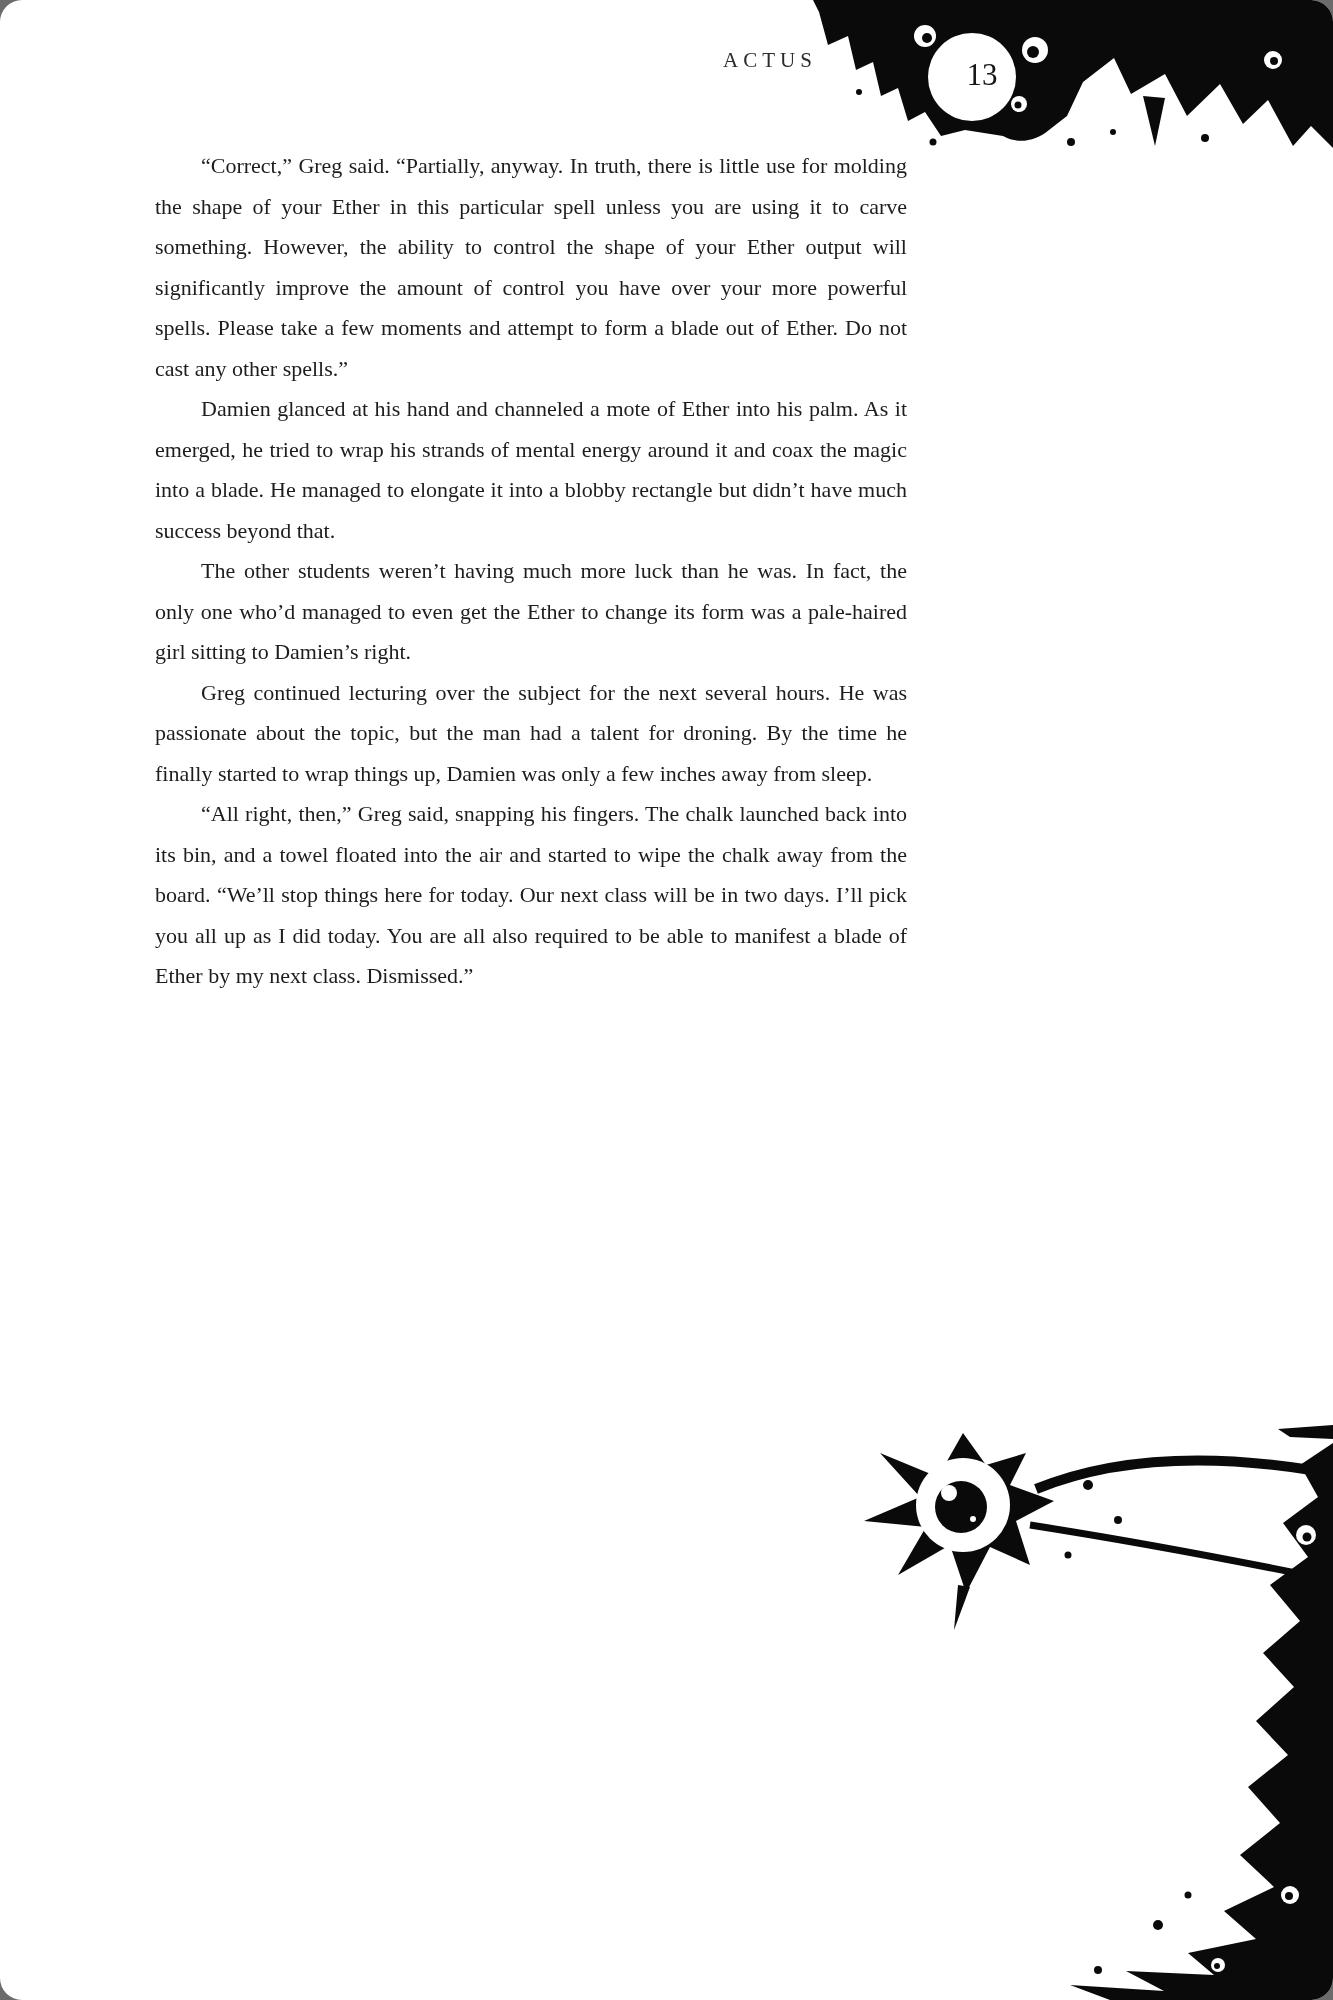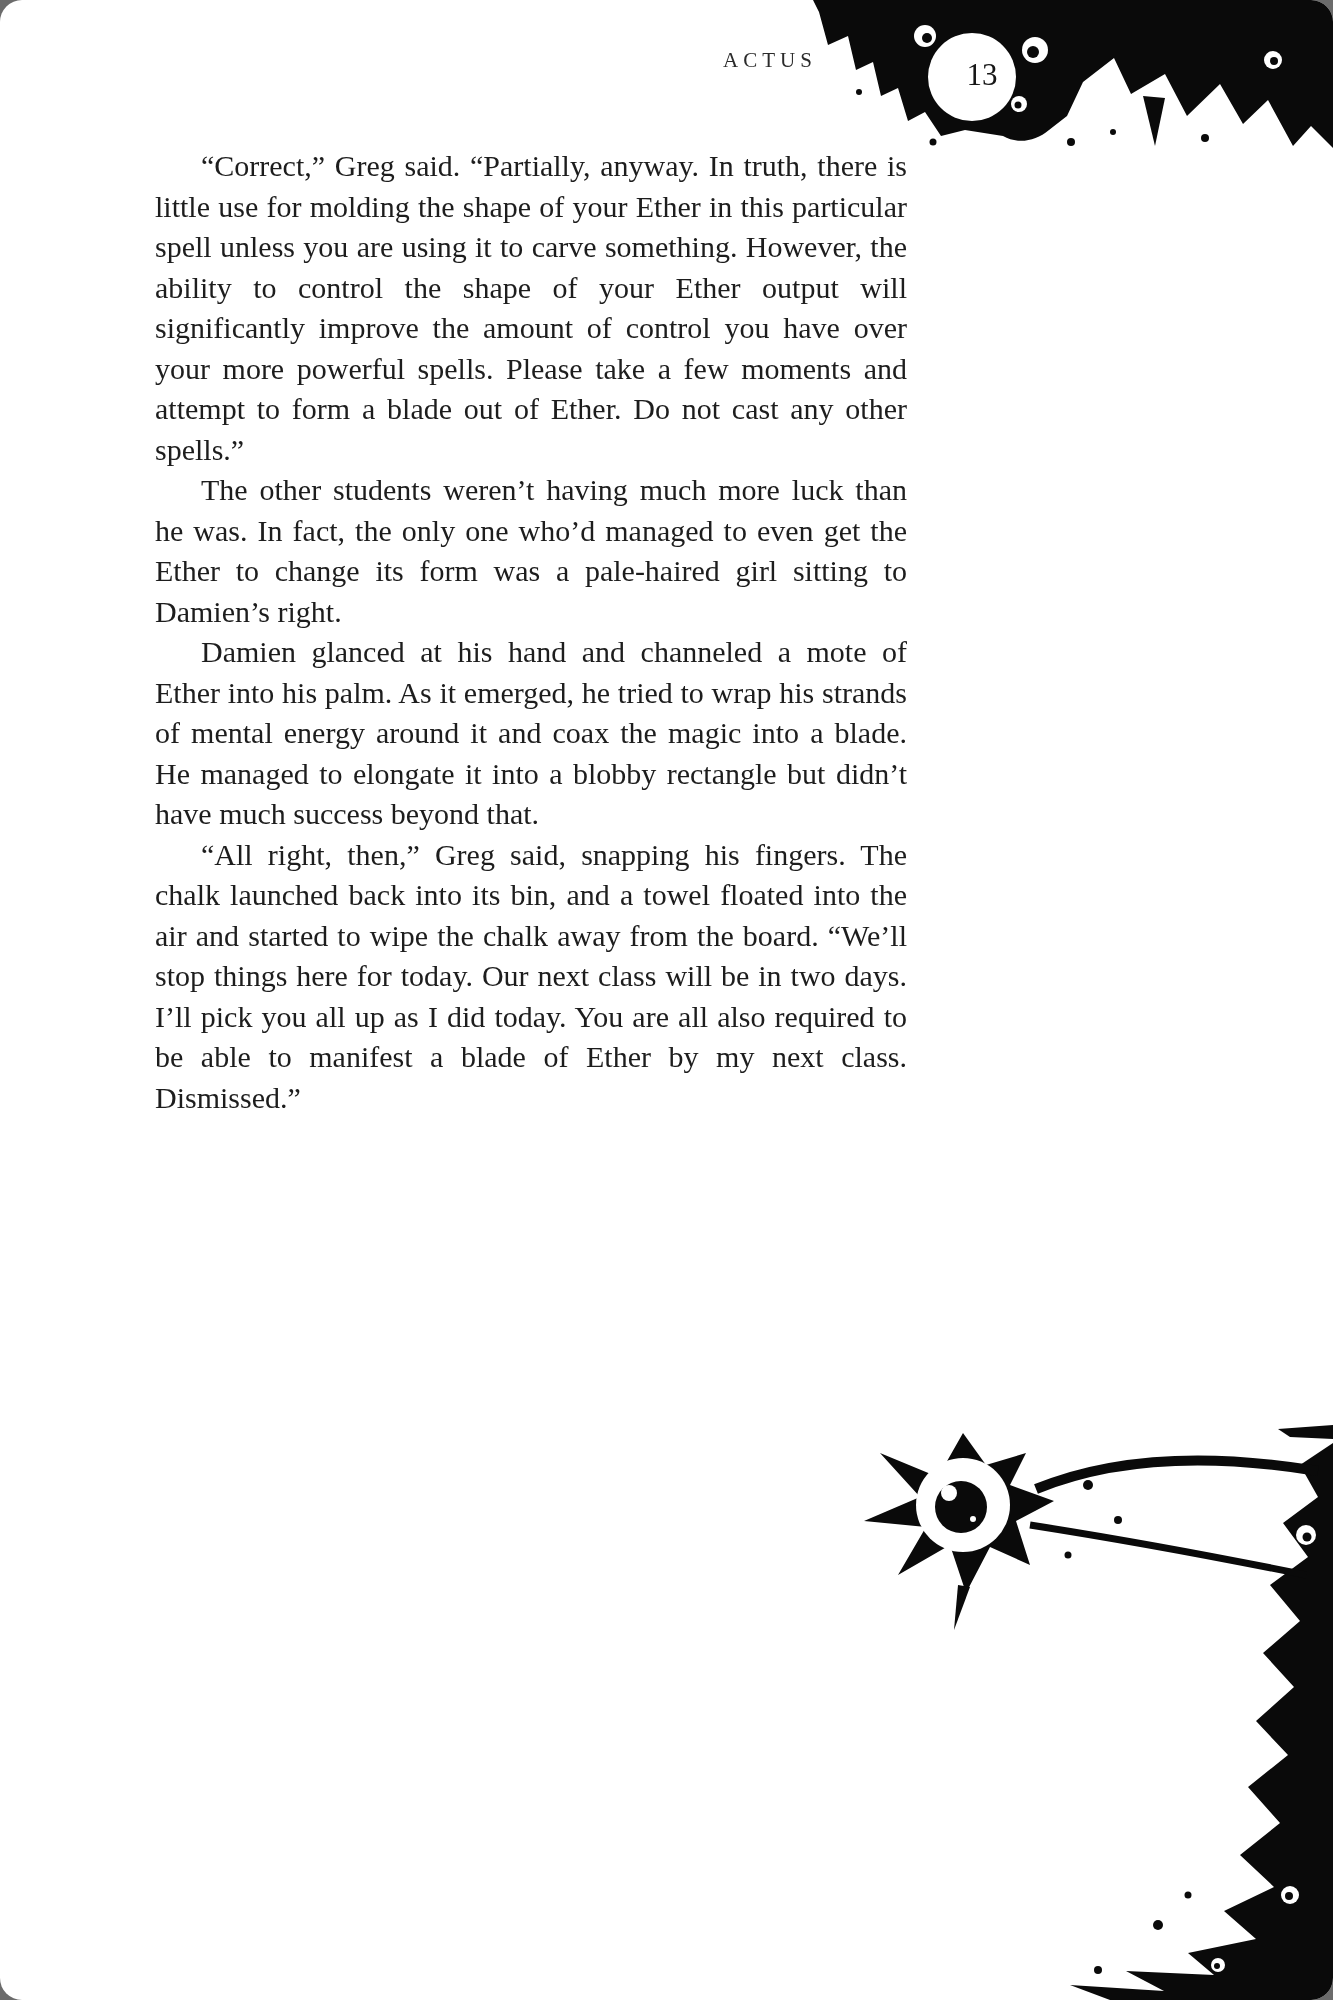--- a/index.html
+++ b/index.html
@@ -22,21 +22,21 @@
     text-align:center;
     font-size:31px;color:#161616;
     z-index:3;
   }
   .text-block{
     position:absolute;left:155px;top:146px;width:752px;
   }
   .text-block p{
     margin:0;
     text-indent:46px;
-    font-size:30px;
+    font-size:22px;
     line-height:40.5px;
     text-align:justify;
     color:#1d1d1d;
   }
   .deco-top{position:absolute;top:0;right:0;z-index:2;}
   .deco-bottom{position:absolute;bottom:0;right:0;z-index:2;}
 </style>
 </head>
 <body>
 
@@ -69,22 +69,23 @@
         <circle cx="461" cy="61" r="4" fill="#0a0a0a"></circle>
     </g>
     <circle cx="159" cy="77" r="44" fill="#ffffff"></circle>
   </svg>
 
   <div class="running-header">ACTUS</div>
   <div class="page-number">13</div>
 
   <main class="text-block">
     <p>“Correct,” Greg said. “Partially, anyway. In truth, there is little use for molding the shape of your Ether in this particular spell unless you are using it to carve something. However, the ability to control the shape of your Ether output will significantly improve the amount of control you have over your more powerful spells. Please take a few moments and attempt to form a blade out of Ether. Do not cast any other spells.”</p>
+    <p>Damien glanced at his hand and channeled a mote of Ether into his palm. As it emerged, he tried to wrap his strands of mental energy around it and coax the magic into a blade. He managed to elongate it into a blobby rectangle but didn’t have much success beyond that.</p>
     <p>The other students weren’t having much more luck than he was. In fact, the only one who’d managed to even get the Ether to change its form was a pale-haired girl sitting to Damien’s right.</p>
-    <p>Damien glanced at his hand and channeled a mote of Ether into his palm. As it emerged, he tried to wrap his strands of mental energy around it and coax the magic into a blade. He managed to elongate it into a blobby rectangle but didn’t have much success beyond that.</p>
+    <p>Greg continued lecturing over the subject for the next several hours. He was passionate about the topic, but the man had a talent for droning. By the time he finally started to wrap things up, Damien was only a few inches away from sleep.</p>
     <p>“All right, then,” Greg said, snapping his fingers. The chalk launched back into its bin, and a towel floated into the air and started to wipe the chalk away from the board. “We’ll stop things here for today. Our next class will be in two days. I’ll pick you all up as I did today. You are all also required to be able to manifest a blade of Ether by my next class. Dismissed.”</p>
   </main>
 
   <svg class="deco-bottom" width="475" height="575" viewBox="0 0 475 575" aria-hidden="true">
     <g fill="#0a0a0a">
       <path d="M475,18 L442,40 L460,72 L425,98 L450,132 L412,160 L442,196 L405,228 L436,262 L398,296 L430,330 L390,362 L422,398 L382,430 L416,462 L366,486 L398,514 L330,528 L356,550 L268,546 L306,566 L212,560 L252,575 L475,575 Z"></path>
       <path d="M420,4 L475,0 L475,14 L432,12 Z"></path>
       <path d="M105,8 L128,40 L168,28 L152,60 L196,76 L158,96 L172,140 L132,122 L108,168 L92,120 L40,150 L68,102 L6,96 L62,72 L22,28 L80,52 Z"></path>
       <path d="M178,64 Q290,18 460,46" stroke="#0a0a0a" stroke-width="10" fill="none"></path>
       <path d="M172,100 Q300,120 448,150" stroke="#0a0a0a" stroke-width="7" fill="none"></path>

